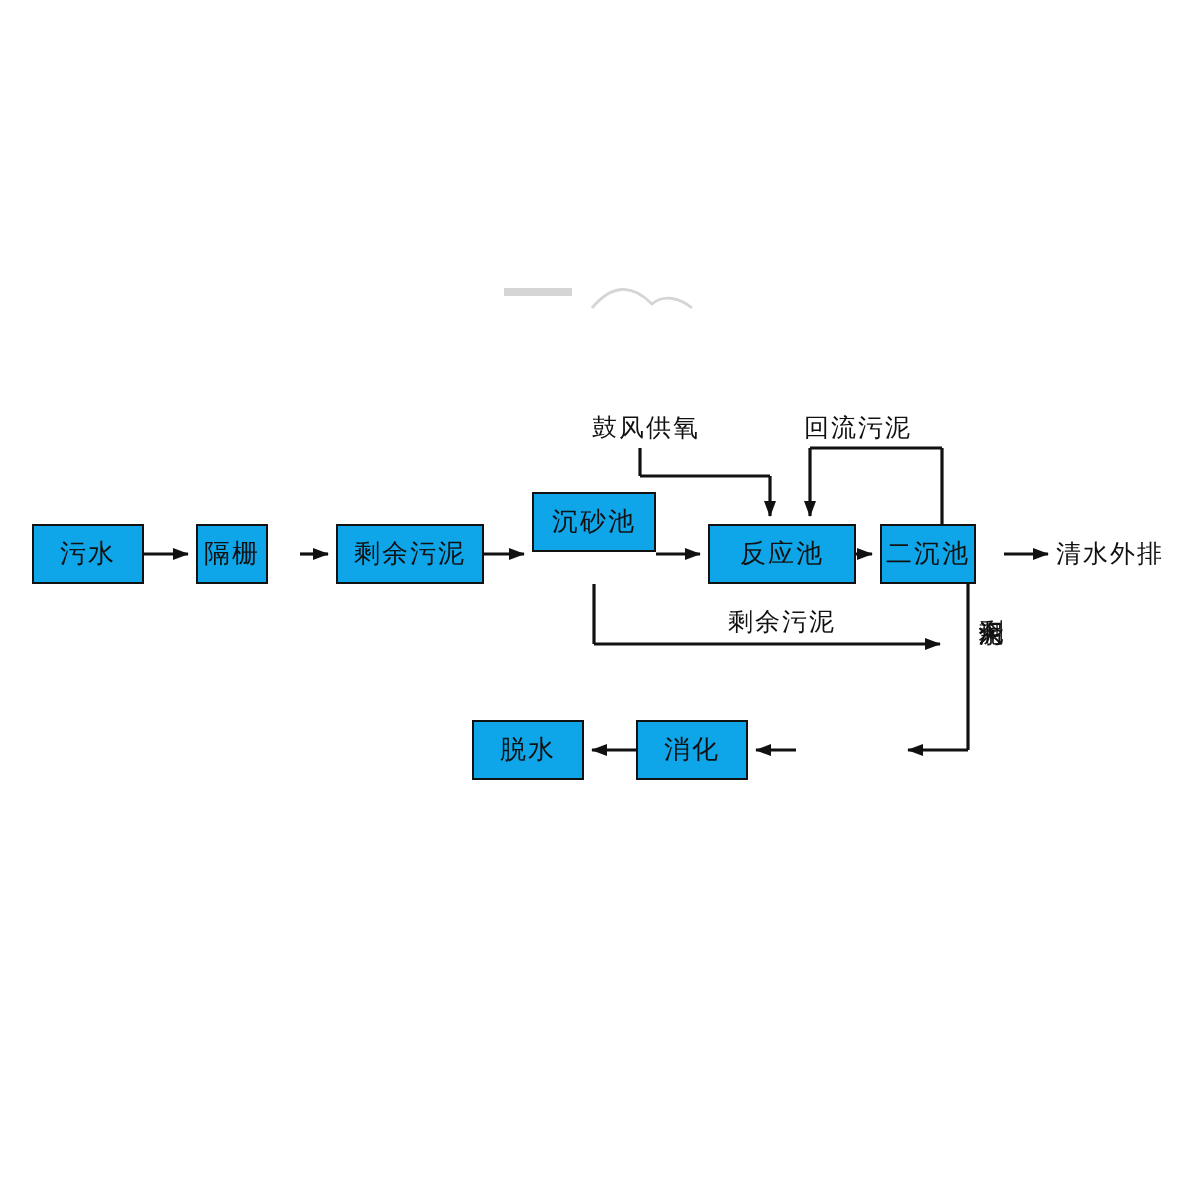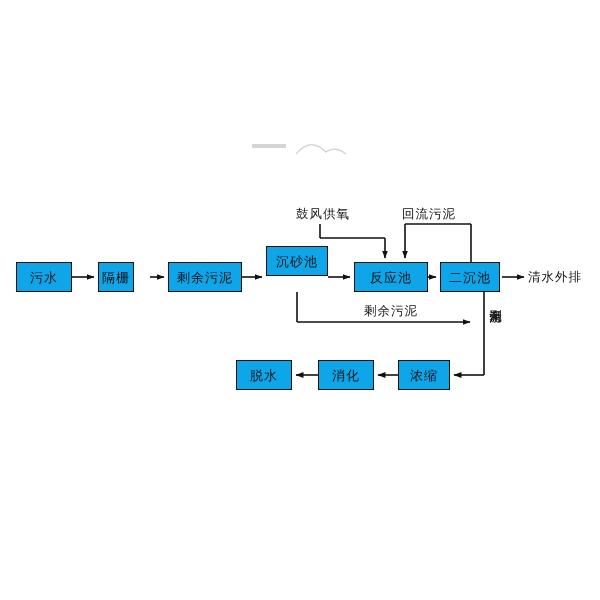--- a/index.html
+++ b/index.html
@@ -117,25 +117,22 @@
   </div>
   <div class="node" style="left:168px;top:262px;width:74px;height:30px;">
     <span>剩余污泥</span>
   </div>
   <div class="node" style="left:266px;top:246px;width:62px;height:30px;">
     <span>沉砂池</span>
   </div>
   <div class="node" style="left:354px;top:262px;width:74px;height:30px;justify-content:center;">
     <span>反应池</span>
   </div>
-  <div class="node" style="left:440px;top:262px;width:60px;height:30px;">
+  <div class="node" style="left:440px;top:262px;width:48px;height:30px;">
     <span>二沉池</span>
-  </div>
-  <div class="node" style="left:398px;top:360px;width:52px;height:30px;">
-    <span>浓缩</span>
   </div>
   <div class="node" style="left:318px;top:360px;width:56px;height:30px;">
     <span>消化</span>
   </div>
   <div class="node" style="left:236px;top:360px;width:56px;height:30px;">
     <span>脱水</span>
   </div>
 
   <div class="label" style="left:296px;top:208px;">鼓风供氧</div>
   <div class="label" style="left:402px;top:208px;">回流污泥</div>

